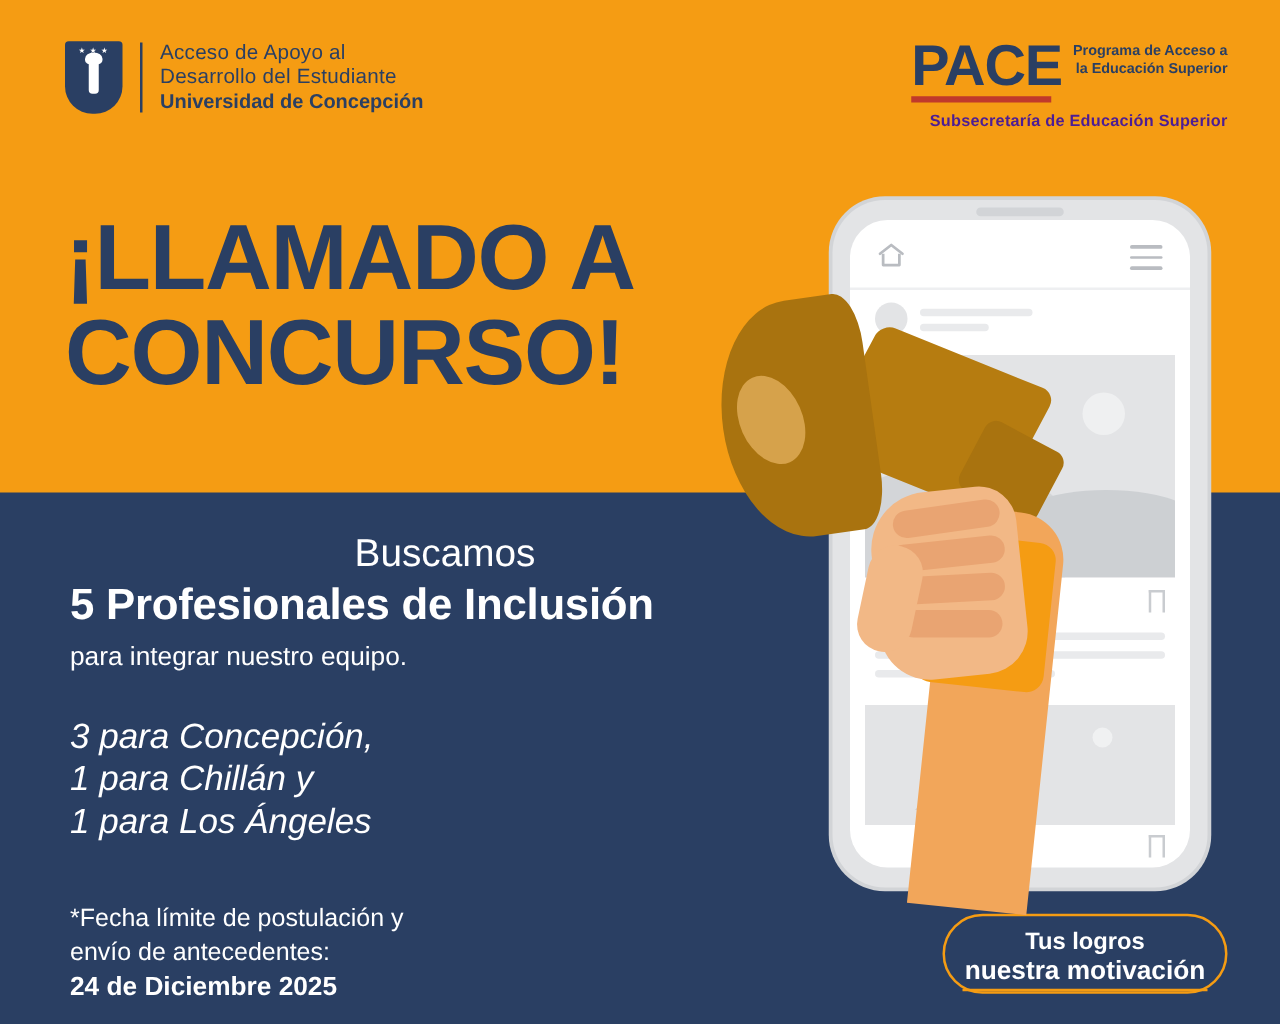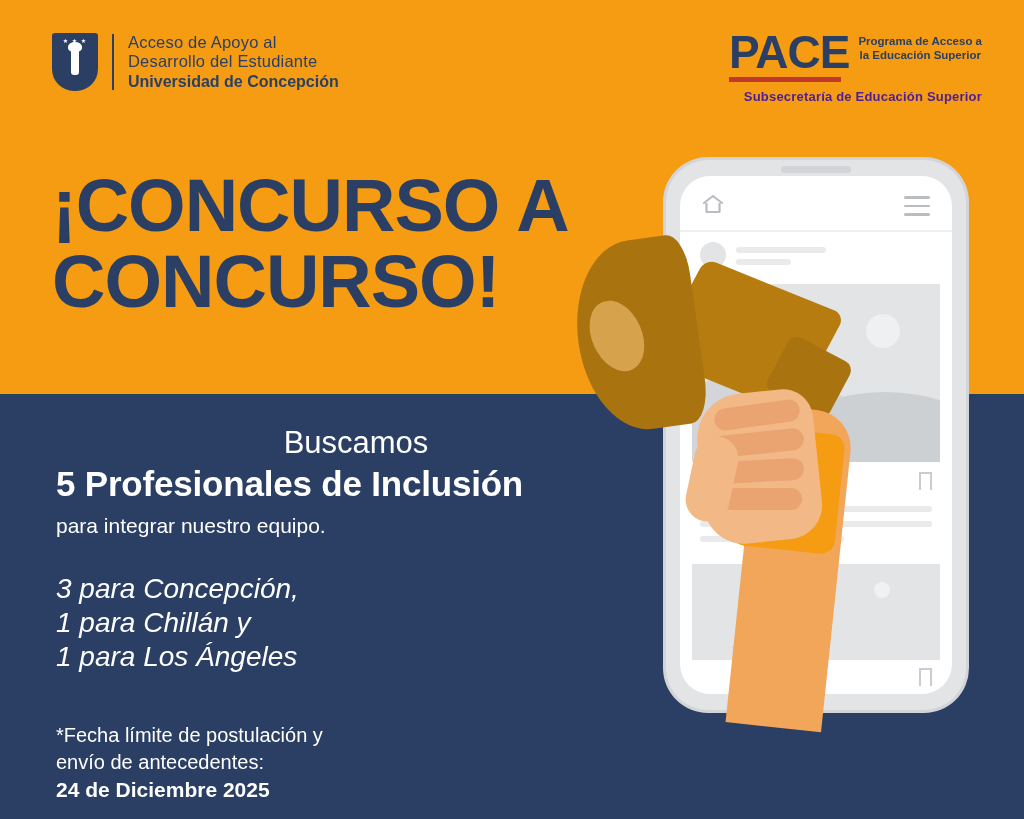--- a/index.html
+++ b/index.html
@@ -123,21 +123,21 @@
     line-height: 44px;
   }
   .pace-flag {
     width: 112px;
     height: 5px;
     background: #c0392b;
     margin-top: 3px;
   }
   .pace-sub {
     margin-left: 9px;
-    text-align: center;
+    text-align: right;
     color: #2a3f63;
     font-size: 11.5px;
     font-weight: bold;
     line-height: 14px;
     padding-top: 4px;
     max-width: 130px;
   }
   .pace-footer {
     margin-top: 7px;
     color: #4c1d95;
@@ -572,41 +572,45 @@
         <div class="pace-sub">
           <div>Programa de Acceso a</div>
           <div>la Educación Superior</div>
         </div>
       </div>
       <div class="pace-footer">Subsecretaría de Educación Superior</div>
     </div>
   </div>
 
   <div class="headline">
-    <div>¡CONCURSO A</div>
+    <div>¡LLAMADO A</div>
     <div>CONCURSO!</div>
   </div>
 
   <div class="body-block">
     <div class="b-line1">Buscamos</div>
     <div class="b-line2">5 Profesionales de Inclusión</div>
     <div class="b-line3">para integrar nuestro equipo.</div>
     <div class="cities">
       <div>3 para Concepción,</div>
       <div>1 para Chillán y</div>
       <div>1 para Los Ángeles</div>
     </div>
   </div>
 
   <div class="deadline">
     <div>*Fecha límite de postulación y</div>
     <div>envío de antecedentes:</div>
     <div class="date">24 de Diciembre 2025</div>
   </div>
 
+  <div class="slogan">
+    <div class="s1">Tus logros</div>
+    <div class="s2">nuestra motivación</div>
+  </div>
 
   <div class="phone">
     <div class="phone-screen">
       <div class="app-bar">
         <div class="home-icon">
           <svg width="22" height="20" viewBox="0 0 22 20">
             <path d="M2 9 L11 2 L20 9" fill="none" stroke="#b9bcc1" stroke-width="2.2" stroke-linecap="round" stroke-linejoin="round"></path>
             <path d="M4.5 9 V18 H17.5 V9" fill="none" stroke="#b9bcc1" stroke-width="2.2" stroke-linejoin="round"></path>
           </svg>
         </div>

